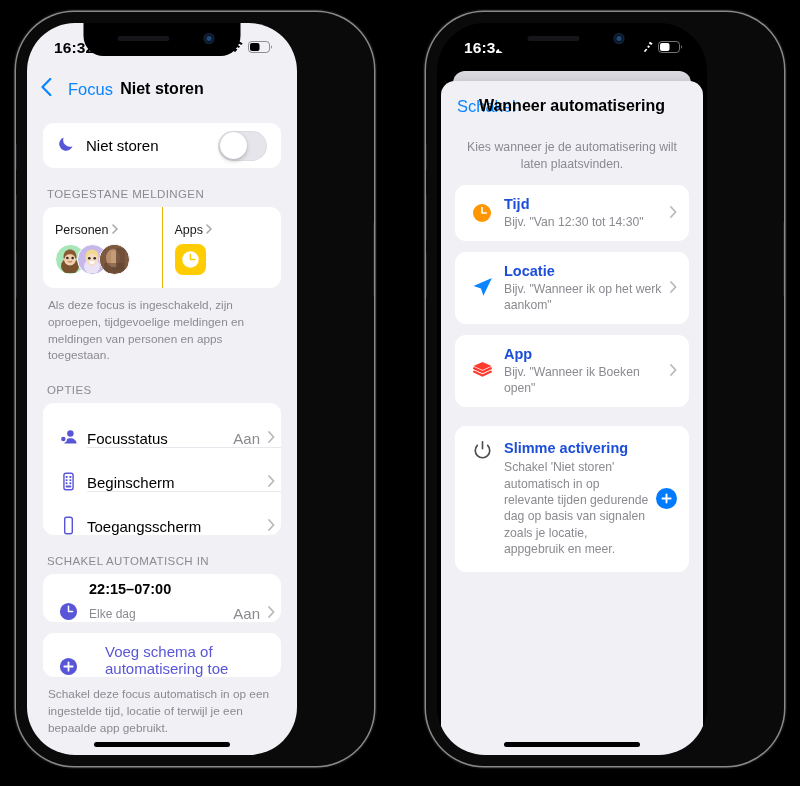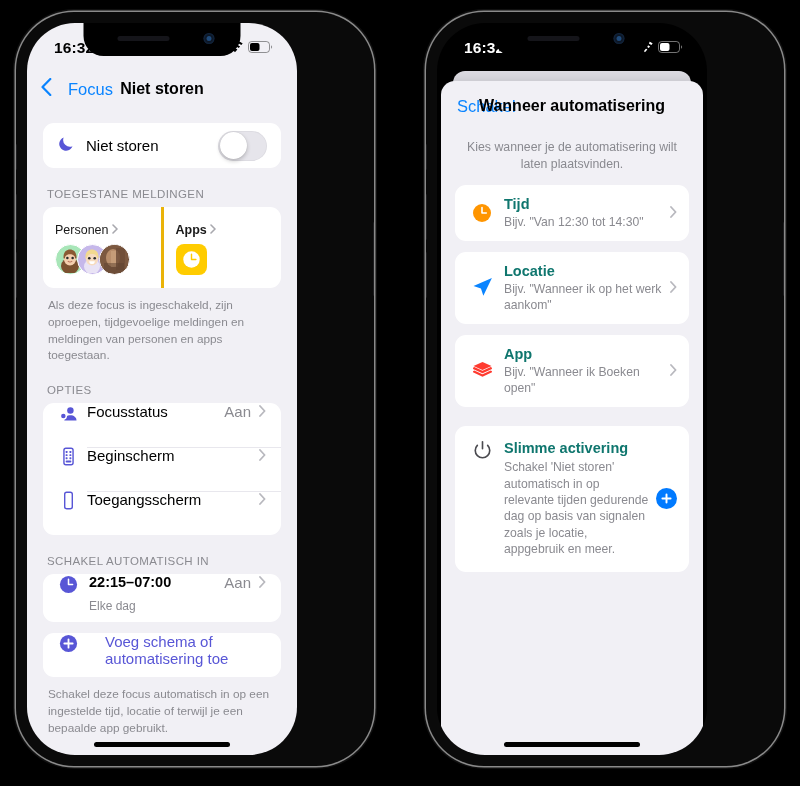--- a/index.html
+++ b/index.html
@@ -120,40 +120,40 @@
     position: absolute; left: 1.5px; top: 1.5px;
     width: 27px; height: 27px; border-radius: 50%; background: #fff;
     box-shadow: 0 2px 4px rgba(0,0,0,.22), 0 0 1px rgba(0,0,0,.16);
   }
 
   
   .twoup { display: flex; }
   .twoup > .cell {
     flex: 1; padding: 16px 12px 13px 12px; position: relative;
   }
-  .twoup > .cell + .cell { border-left: 3px solid #eab308; font-weight: bold; }
+  .twoup > .cell + .cell { border-left: 1px solid #eab308; }
   .cell-title {
     font-size: 12.5px; color: #1a1a1a; display: flex; align-items: center; gap: 3px;
     margin-bottom: 7px;
   }
   .avatars { display: flex; }
   .avatar {
     width: 31px; height: 31px; border-radius: 50%;
     border: 1.6px solid #fff; margin-left: -9px; overflow: hidden; position: relative;
   }
   .avatar:first-child { margin-left: 0; }
   .app-tile {
     width: 31px; height: 31px; border-radius: 8px;
     background: #ffcc00; display: flex; align-items: center; justify-content: center;
   }
 
   
   .lrow {
-    display: flex; align-items: flex-start; min-height: 44px;
-    padding: 0 15px 0 13px; position: relative;
+    display: flex; align-items: flex-end; min-height: 44px;
+    padding: 0 6px 0 13px; position: relative;
   }
   .lrow + .lrow::before {
     content: ''; position: absolute; left: 44px; right: 0; top: 0;
     height: 1px; background: #e8e7ed;
   }
   .lrow .licon { width: 25px; flex: none; display: flex; align-items: center; justify-content: center; }
   .lrow .ltext { flex: 1; font-size: 15px; color: #000; margin-left: 6px; }
   .lrow .lvalue { font-size: 15px; color: #8a8a90; margin-right: 8px; }
   .chev { flex: none; }
 
@@ -186,21 +186,21 @@
   .sheet-intro {
     text-align: center; font-size: 12.3px; color: #8a8a90;
     padding: 8px 10px 13px 10px; line-height: 1.35;
   }
   .sheet-card {
     background: #fff; border-radius: 11px; margin-bottom: 11px;
     display: flex; align-items: center; padding: 10px 12px;
   }
   .sheet-card .sicon { width: 30px; flex: none; display: flex; align-items: center; justify-content: center; }
   .sheet-card .stext { flex: 1; margin-left: 7px; }
-  .sheet-card .s1 { font-size: 14.5px; font-weight: bold; color: #0f766e; line-height: 1.25; }
+  .sheet-card .s1 { font-size: 14.5px; font-weight: bold; color: #1d4ed8; line-height: 1.25; }
   .sheet-card .s2 { font-size: 12.2px; color: #8a8a90; line-height: 1.35; margin-top: 1px; }
   .smart-card { margin-top: 19px; align-items: flex-start; padding: 13px 12px 14px 12px; }
   .smart-card .sicon { padding-top: 1px; }
   .smart-card .s2 { margin-top: 2px; }
   .plus-btn {
     width: 21px; height: 21px; border-radius: 50%; background: #007aff;
     flex: none; display: flex; align-items: center; justify-content: center;
     align-self: center; margin-left: 6px;
   }
 

